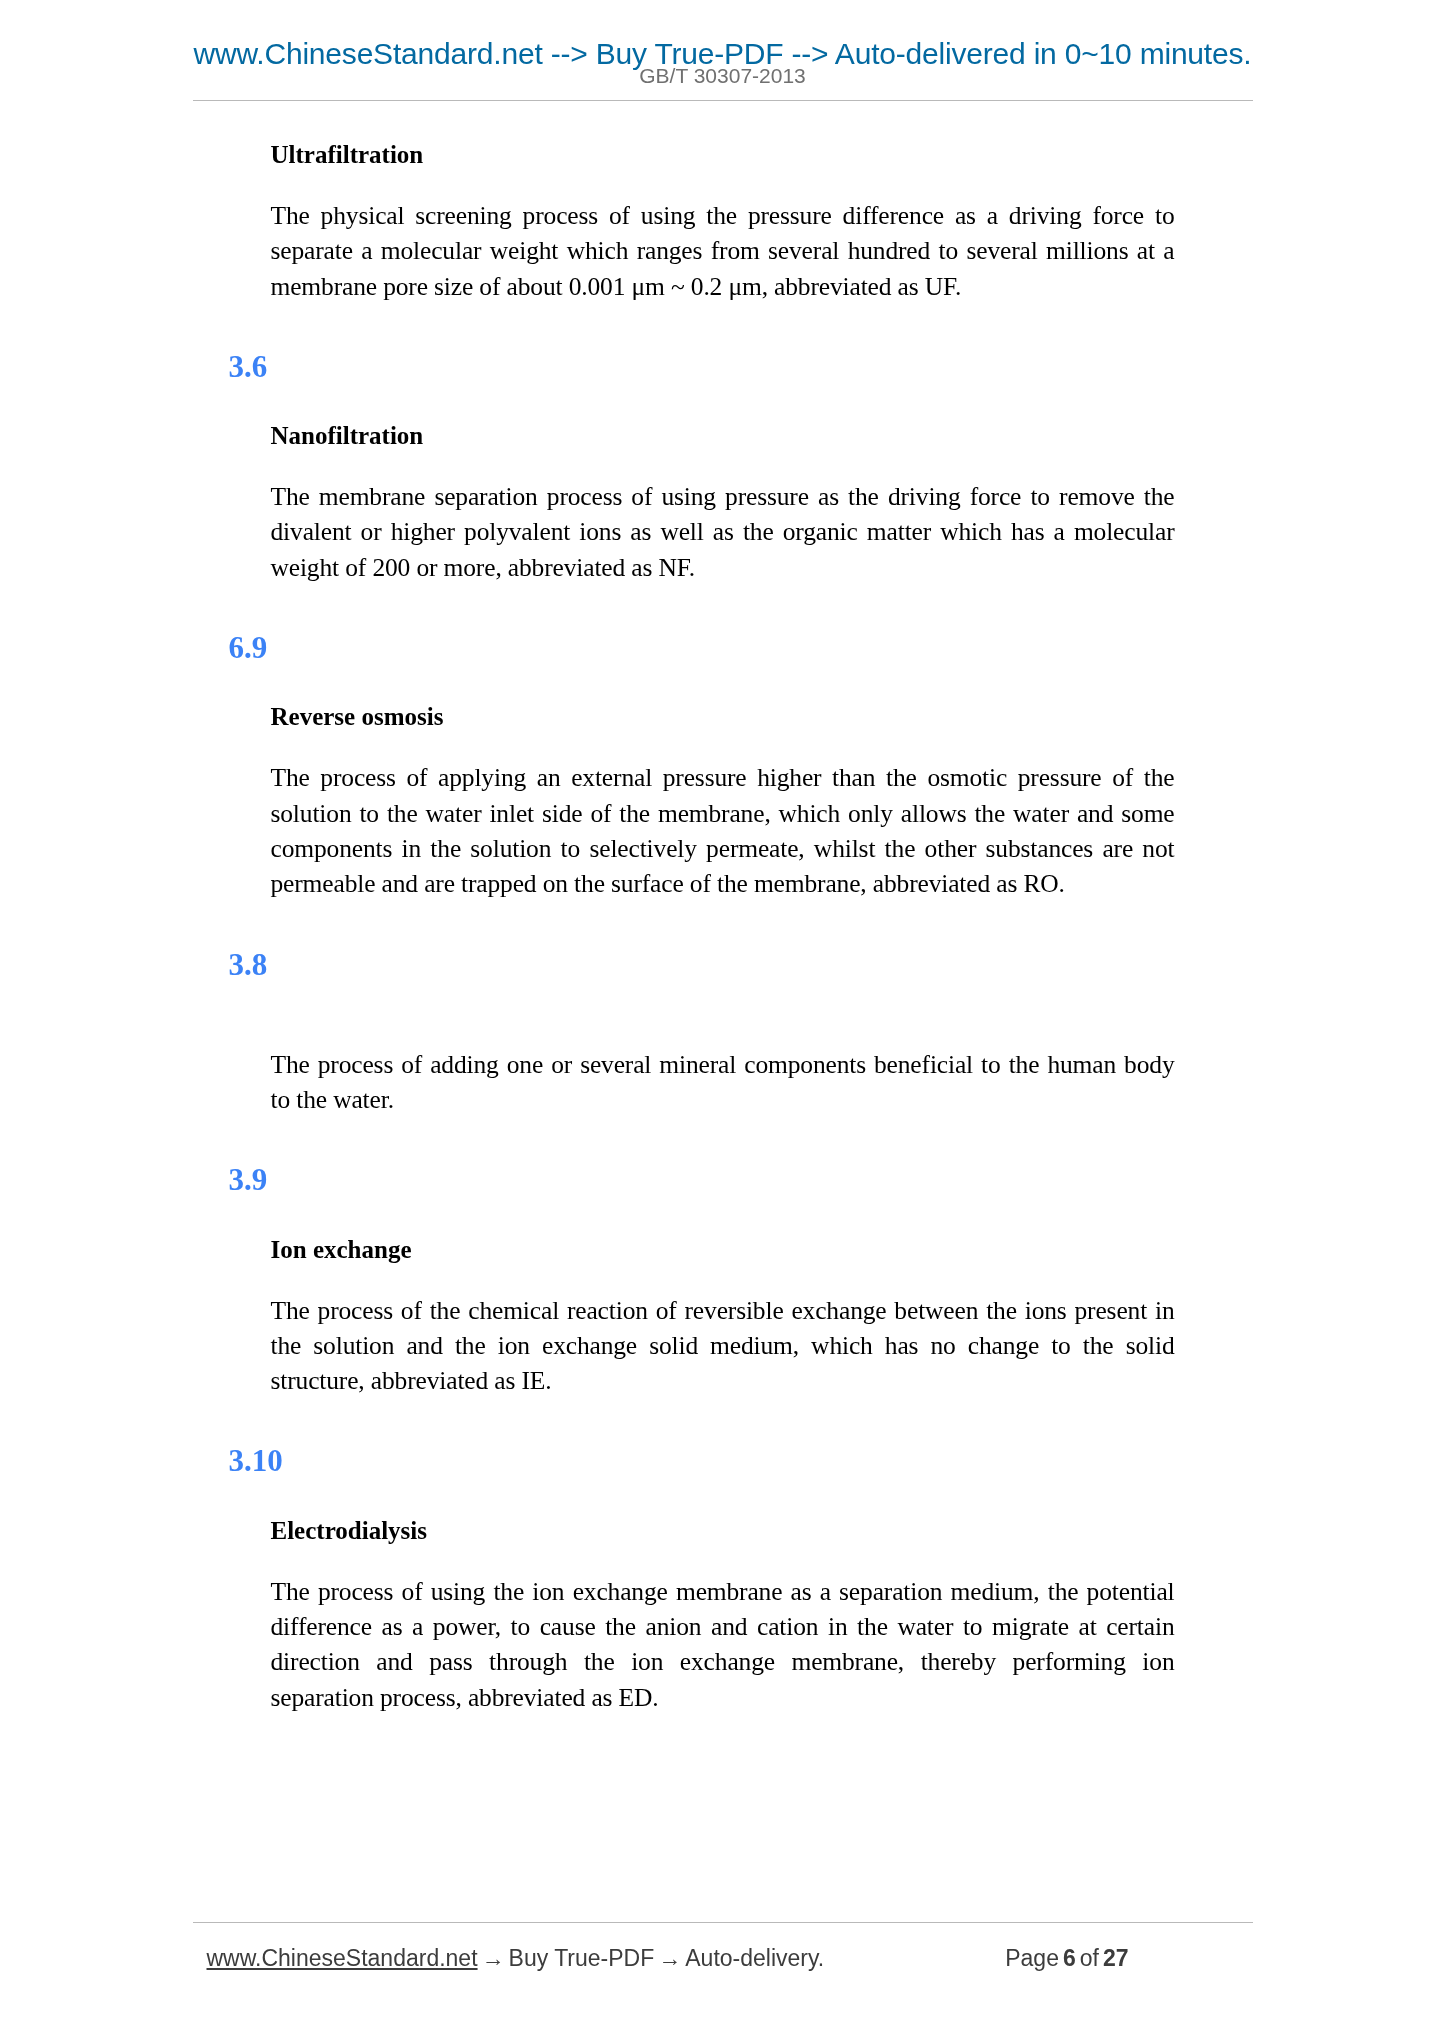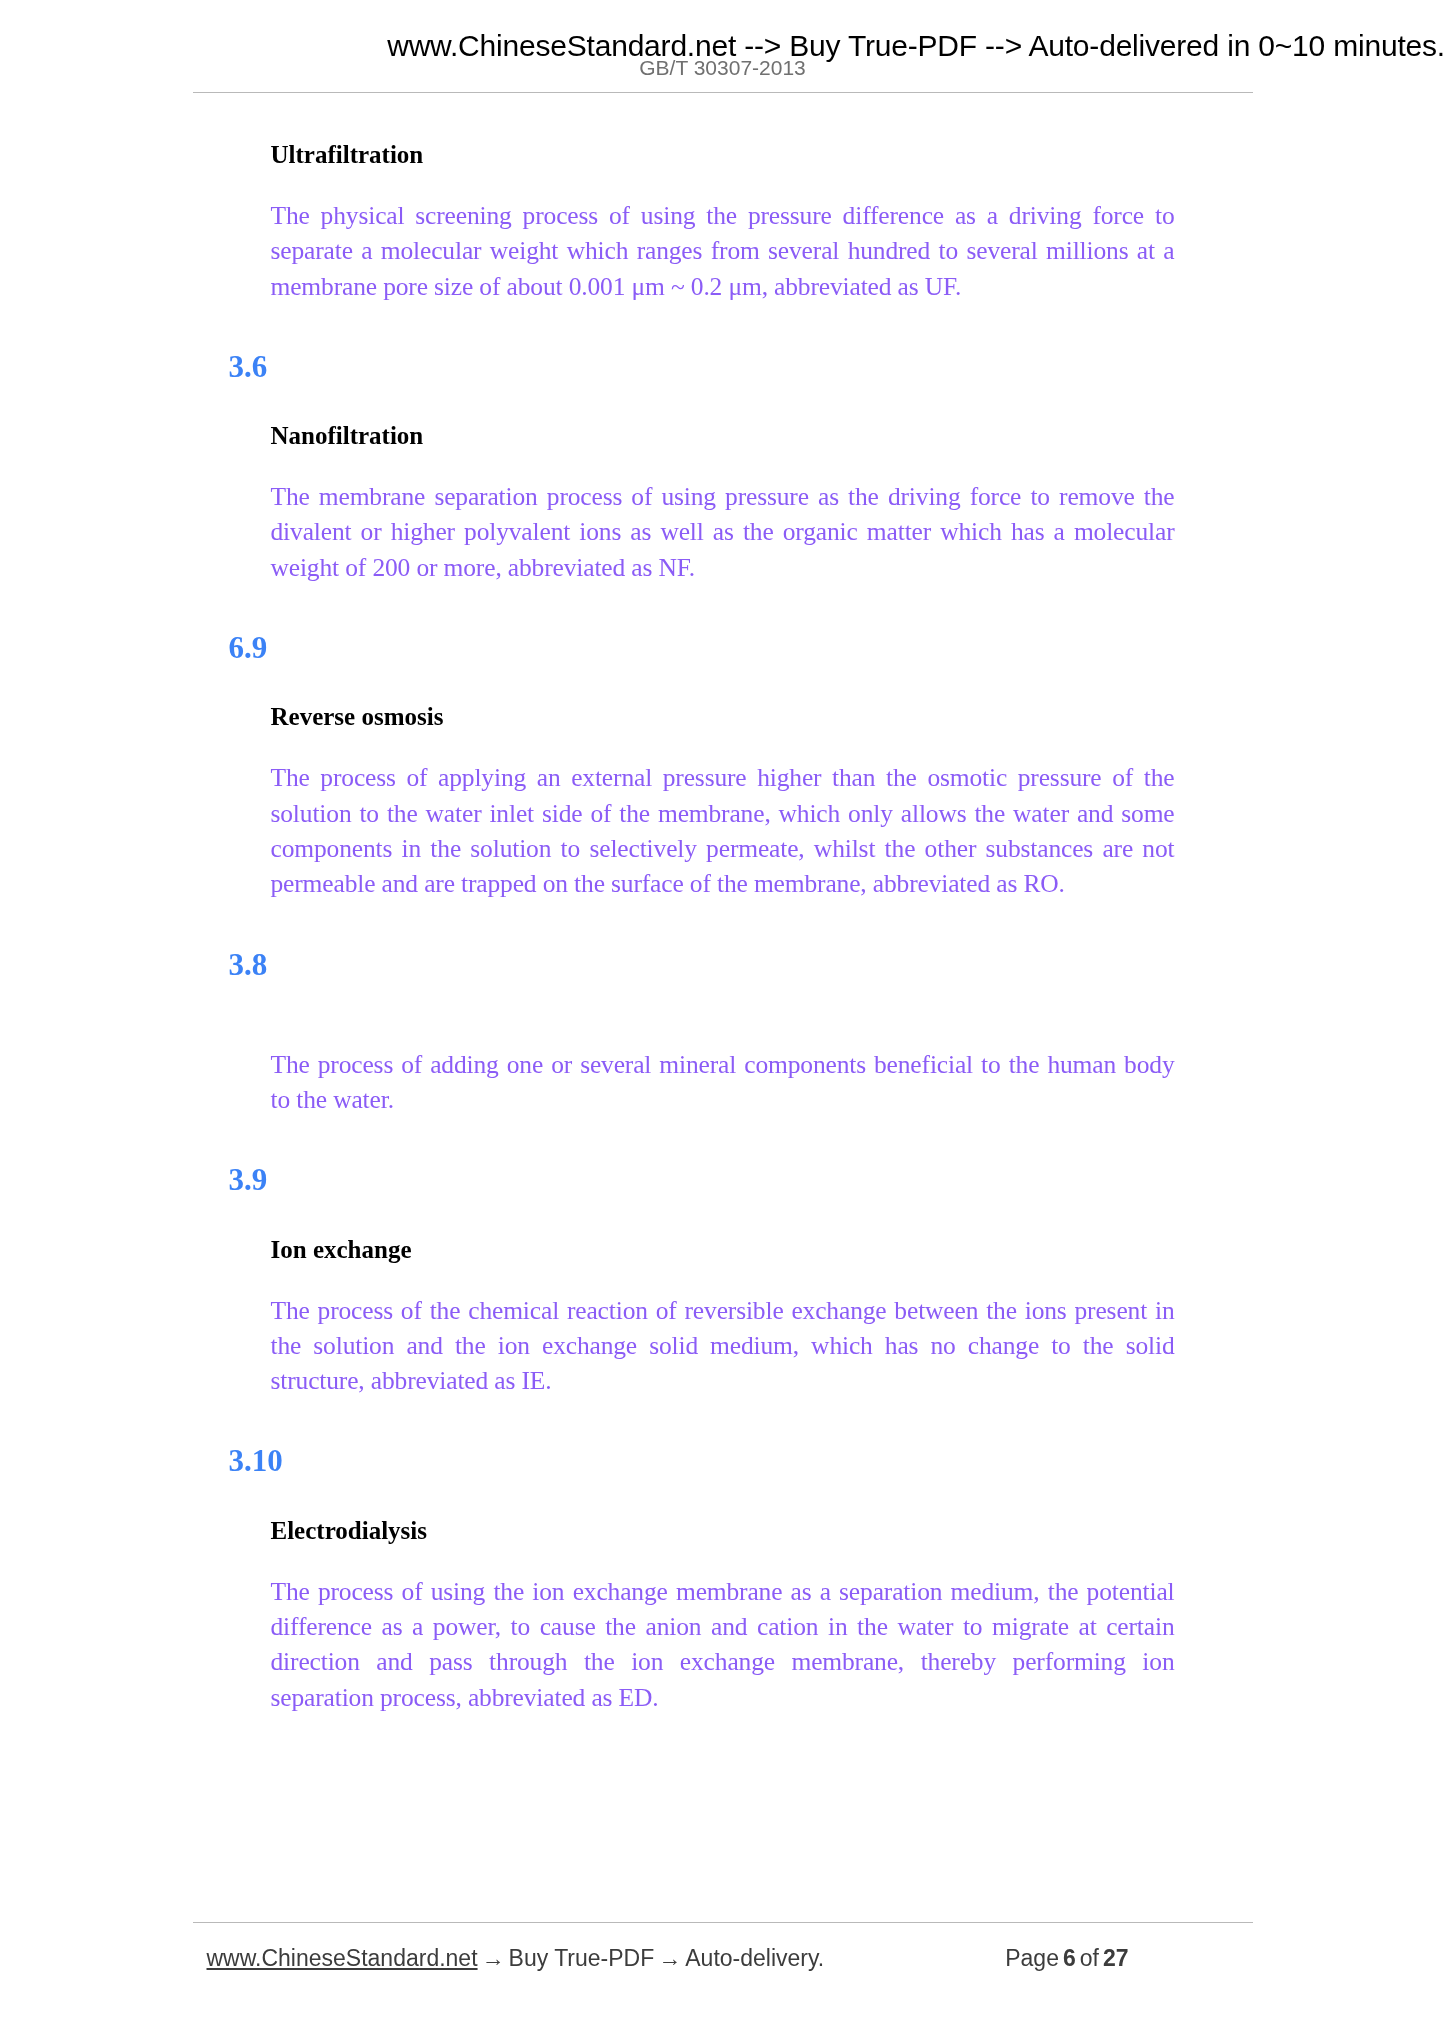--- a/index.html
+++ b/index.html
@@ -23,25 +23,25 @@
   }
 
   
   .header {
     position: absolute;
     left: 0;
     top: 0;
     width: 1445px;
   }
   .header-promo {
-    text-align: right;
+    text-align: center;
     font-size: 30px;
-    color: #000000;
+    color: #0369a1;
     letter-spacing: -0.2px;
-    padding-top: 30px;
+    padding-top: 38px;
     line-height: 1.05;
     white-space: nowrap;
   }
   .header-std {
     text-align: center;
     font-size: 21px;
     color: #707070;
     margin-top: -6px;
     line-height: 1.1;
   }
@@ -74,21 +74,21 @@
   }
   .term {
     font-size: 25px;
     font-weight: bold;
     color: #000;
     margin-left: 48px;
     line-height: 1.2;
   }
   .para {
     font-size: 25.5px;
-    color: #8b5cf6;
+    color: #000000;
     margin-left: 48px;
     margin-right: 48px;
     text-align: justify;
     text-justify: inter-word;
     line-height: 1.385;
     letter-spacing: -0.15px;
   }
 
   .sp-after-term   { height: 28px; }
   .sp-after-para   { height: 44px; }

